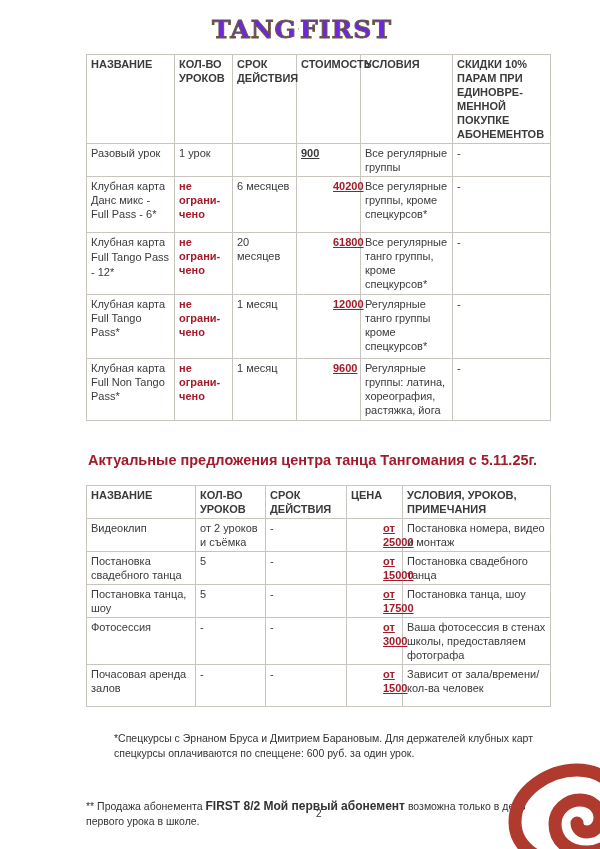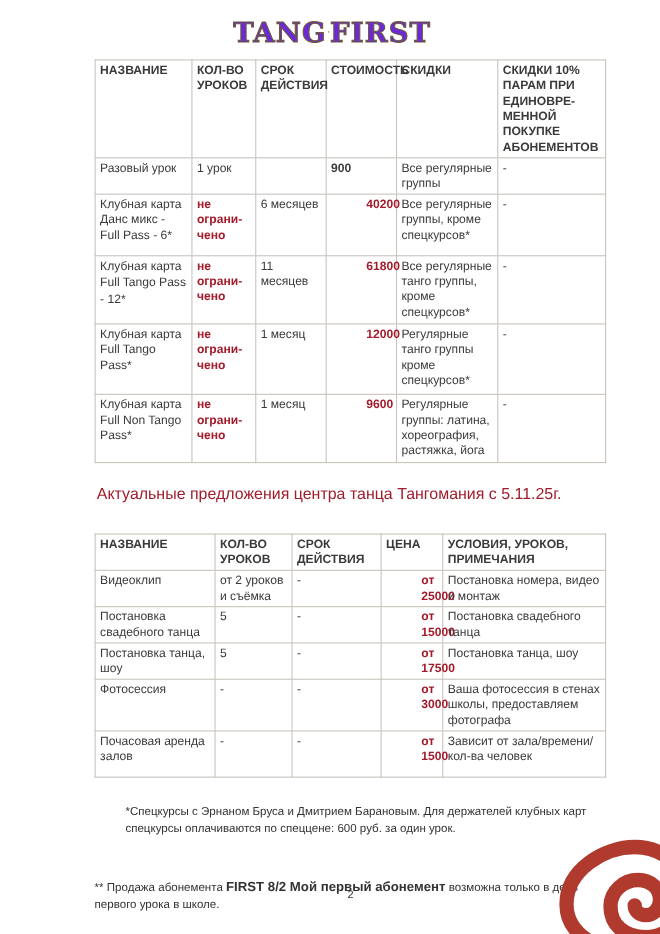--- a/index.html
+++ b/index.html
@@ -17,26 +17,26 @@
     }
     .logo-rose { width: 30px; height: 30px; margin: 0 1px; }
     table { border-collapse: collapse; position: absolute; table-layout: fixed; }
     td, th {
       border: 1px solid #c9c4bd; vertical-align: top; text-align: left;
       padding: 2px 4px 2px 4px; font-size: 11px; line-height: 14px;
     }
     th { font-weight: bold; color: #3a3a3a; }
     .bold { font-weight: normal; color: #3a3a3a; }
     .red { color: #a31b2a; font-weight: bold; }
-    .price { font-weight: bold; }
+    .price { font-weight: bold; text-decoration: underline; }
     .price.red { color: #a31b2a; padding-left: 36px; }
     #t1 { left: 86px; top: 54px; width: 464px; }
     #t2 { left: 86px; top: 485px; width: 464px; }
     .section-title {
-      position: absolute; left: 88px; top: 442px; font-size: 14.5px; font-weight: normal; color: #a01c2c;
+      position: absolute; left: 88px; top: 452px; font-size: 14.5px; font-weight: bold; color: #a01c2c;
     }
     .footnote { position: absolute; left: 86px; font-size: 10.5px; line-height: 15px; color: #333; width: 470px; }
     .fn1 { top: 731px; padding-left: 28px; }
     .fn2 { top: 799px; }
     .fn2 b { font-size: 12px; }
     .page-num { position: absolute; left: 316px; top: 808px; font-size: 10px; color: #333; }
     .spiral { position: absolute; left: 495px; top: 760px; width: 130px; height: 110px; }
   </style>
 </head>
 <body>
@@ -58,21 +58,21 @@
       <col style="width:64px">
       <col style="width:92px">
       <col style="width:98px">
   </colgroup>
   <tbody>
       <tr style="height:84px">
     <th>НАЗВАНИЕ</th>
     <th>КОЛ-ВО УРОКОВ</th>
     <th>СРОК ДЕЙСТВИЯ</th>
     <th>СТОИМОСТЬ</th>
-    <th>СКИДКИ</th>
+    <th>УСЛОВИЯ</th>
     <th>СКИДКИ 10% ПАРАМ ПРИ ЕДИНОВРЕ-МЕННОЙ ПОКУПКЕ АБОНЕМЕНТОВ</th>
   </tr>
   <tr style="height:28px">
     <td class="bold">Разовый урок</td>
     <td>1 урок</td>
     <td></td>
     <td class="price">900</td>
     <td>Все регулярные группы</td>
     <td>-</td>
   </tr>
@@ -80,21 +80,21 @@
     <td class="bold">Клубная карта Данс микс - Full Pass - 6*</td>
     <td class="red">не ограни-чено</td>
     <td>6 месяцев</td>
     <td class="price red">40200</td>
     <td>Все регулярные группы, кроме спецкурсов*</td>
     <td>-</td>
   </tr>
   <tr style="height:62px">
     <td class="bold" style="line-height:15px">Клубная карта Full Tango Pass - 12*</td>
     <td class="red">не ограни-чено</td>
-    <td>11 месяцев</td>
+    <td>20 месяцев</td>
     <td class="price red">61800</td>
     <td>Все регулярные танго группы, кроме спецкурсов*</td>
     <td>-</td>
   </tr>
   <tr style="height:64px">
     <td class="bold">Клубная карта Full Tango Pass*</td>
     <td class="red">не ограни-чено</td>
     <td>1 месяц</td>
     <td class="price red">12000</td>
     <td>Регулярные танго группы кроме спецкурсов*</td>

